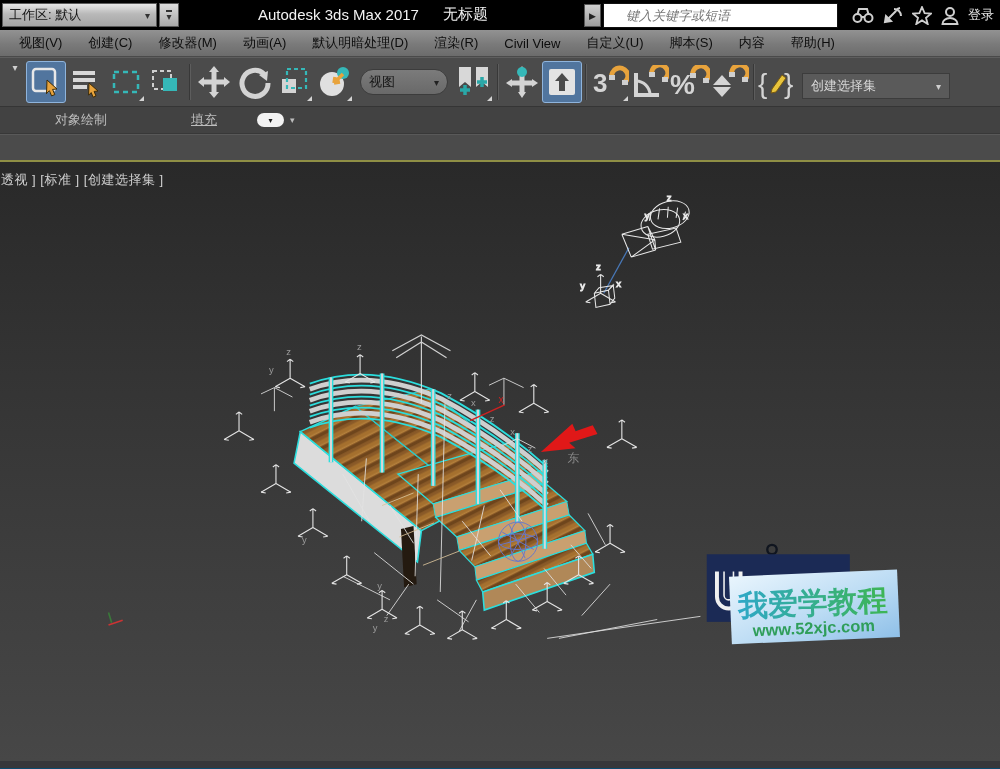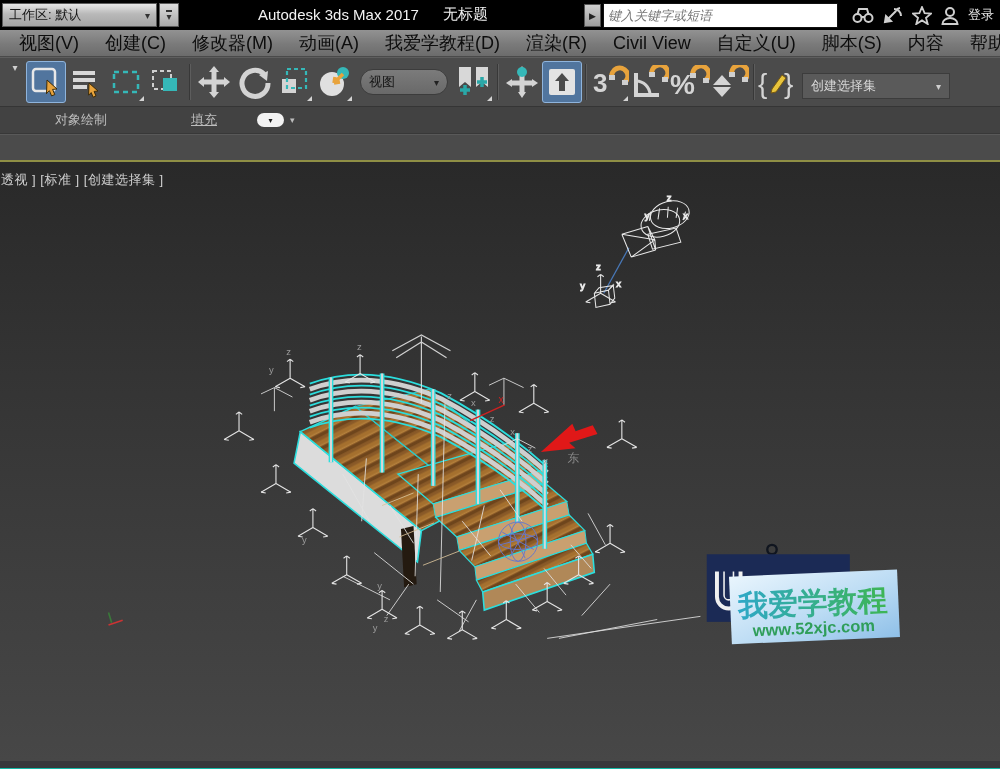--- a/index.html
+++ b/index.html
@@ -1,46 +1,46 @@
 <!DOCTYPE html>
 <html><head>
 <meta charset="utf-8">
 <style>
   * { margin:0; padding:0; box-sizing:border-box; }
   html,body { width:1000px; height:769px; overflow:hidden; background:#000;
     font-family:"Liberation Sans","DejaVu Sans",sans-serif; }
-  .app { position:relative; width:1000px; height:769px; background:#14b8a6; }
+  .app { position:relative; width:1000px; height:769px; background:#0c4a6e; }
 
   
   .titlebar { position:relative; height:30px; background:#000; }
   .ws-combo { position:absolute; left:2px; top:3px; width:155px; height:24px;
     background:linear-gradient(#e6e6e6,#b9b9b9 45%,#a5a5a5); border:1px solid #5a5a5a;
     color:#151515; font-size:13px; display:flex; align-items:center; padding:0 6px; }
   .ws-combo .arrow { margin-left:auto; font-size:10px; color:#333; }
   .ws-flyout { position:absolute; left:159px; top:3px; width:20px; height:24px;
     background:linear-gradient(#dcdcdc,#a9a9a9); border:1px solid #5a5a5a;
     display:flex; align-items:center; justify-content:center; font-size:10px; color:#333; }
   .ws-flyout i { font-style:normal; border-top:2px solid #333; padding-top:1px; line-height:8px; }
   .app-title { position:absolute; left:258px; top:0; height:28px; display:flex;
     align-items:center; gap:24px; color:#f2f2f2; font-size:15px; }
   .srch-fly { position:absolute; left:584px; top:4px; width:17px; height:23px;
     background:linear-gradient(#cfcfcf,#9d9d9d); border:1px solid #555; color:#222;
     font-size:9px; display:flex; align-items:center; justify-content:center; }
   .search { position:absolute; left:603px; top:3px; width:235px; height:25px;
     background:#fff; border:1px solid #111; font-size:13px; font-style:italic;
-    color:#8a8a8a; padding:0 4px; outline:none; }
+    color:#8a8a8a; padding:0 22px; outline:none; }
   .tb-icons { position:absolute; right:6px; top:0; height:30px; display:flex;
     align-items:center; gap:9px;justify-content:space-between; }
   .tb-icons svg { display:block; }
   .signin { color:#e8e8e8; font-size:13px; }
 
   
   .menubar { height:27px; background:linear-gradient(#929292,#7a7a7a 55%,#6c6c6c);
     border-bottom:1px solid #4a4a4a; display:flex; align-items:center; padding-left:6px; }
-  .menu-item { color:#0d0d0d; font-size:18px; padding:0 13px; height:100%;
+  .menu-item { color:#0d0d0d; font-size:13px; padding:0 13px; height:100%;
     display:flex; align-items:center; white-space:nowrap; }
 
   
   .toolbar { height:50px; background:#4b4b4b; border-top:1px solid #5e5e5e;
     border-bottom:1px solid #353535; display:flex; align-items:center; padding-left:4px; }
   .tbtn { width:40px; height:42px; display:flex; align-items:center; justify-content:center;
     position:relative; flex:0 0 auto; }
   .tbtn.active { background:#51759e; border:1px solid #8fb4dc; border-radius:3px; }
   .tbtn .corner { position:absolute; right:2px; bottom:2px; width:0; height:0;
     border-left:5px solid transparent; border-bottom:5px solid #d4d4d4; }
@@ -128,21 +128,21 @@
       </span>
       <span class="signin">登录</span>
     </div>
   </div>
 
   <div class="menubar">
     <span class="menu-item">视图(V)</span>
     <span class="menu-item">创建(C)</span>
     <span class="menu-item">修改器(M)</span>
     <span class="menu-item">动画(A)</span>
-    <span class="menu-item">我爱学教程(D)</span>
+    <span class="menu-item">默认明暗处理(D)</span>
     <span class="menu-item">渲染(R)</span>
     <span class="menu-item">Civil View</span>
     <span class="menu-item">自定义(U)</span>
     <span class="menu-item">脚本(S)</span>
     <span class="menu-item">内容</span>
     <span class="menu-item">帮助(H)</span>
   </div>
 
   <div class="toolbar">
     <div class="ovf">▾</div>

